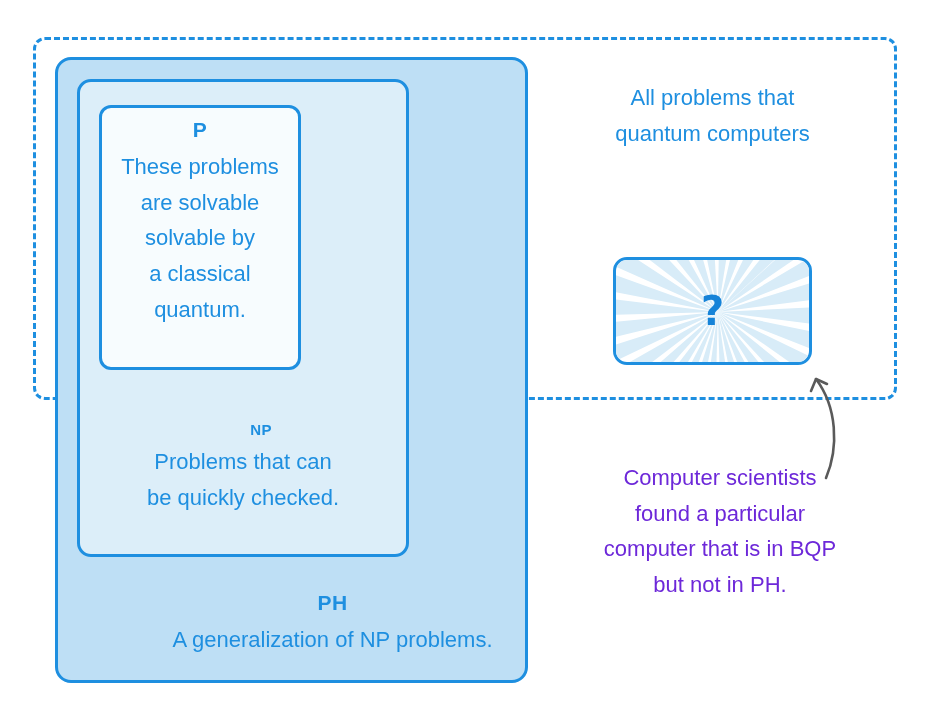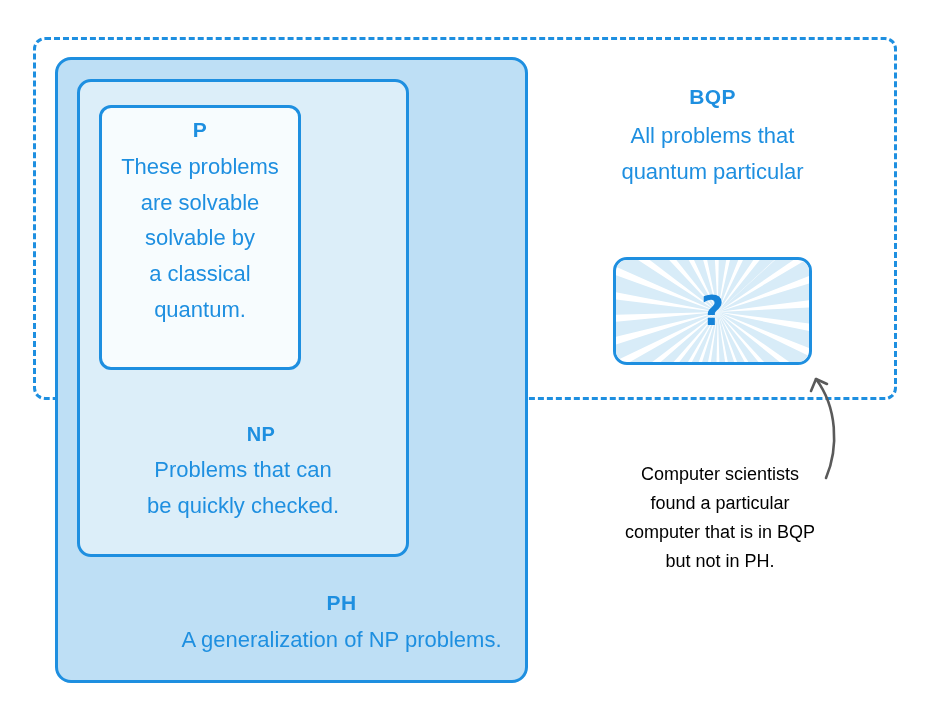--- a/index.html
+++ b/index.html
@@ -83,29 +83,28 @@
   }
   #p-heading { font-size: 21px; margin-bottom: 2px; }
 
   #np-content {
     position: absolute;
     left: 77px;
     top: 418px;
     width: 332px;
     font-size: 22px;
   }
-  #np-heading { font-size: 20px; margin-bottom: 2px; padding-left: 36px; }
+  #np-heading { font-size: 15px; margin-bottom: 2px; padding-left: 36px; }
 
   #ph-content {
     position: absolute;
     left: 55px;
     top: 586px;
     width: 555px;
     font-size: 22px;
-    padding-left: 9px;
   }
   #ph-heading { font-size: 21px; margin-bottom: 2px; }
 
   #bqp-content {
     position: absolute;
     left: 565px;
     top: 80px;
     width: 295px;
     font-size: 22px;
   }
@@ -156,23 +155,23 @@
     width: 70px;
     height: 115px;
   }
 
   
   #caption {
     position: absolute;
     left: 580px;
     top: 460px;
     width: 280px;
-    color: #000000;
+    color: #6d28d9;
     text-align: center;
-    font-size: 18px;
+    font-size: 22px;
     line-height: 1.62;
   }
 </style>
 </head>
 <body>
 
 <div id="stage">
 
   <div id="bqp-boundary"></div>
 
@@ -194,23 +193,22 @@
     <div>Problems that can</div>
     <div>be quickly checked.</div>
   </div>
 
   <div id="ph-content" class="blue-text">
     <div id="ph-heading" class="heading">PH</div>
     <div>A generalization of NP problems.</div>
   </div>
 
   <div id="bqp-content" class="blue-text">
-    <div id="bqp-heading" class="heading">BQP</div>
     <div>All problems that</div>
-    <div>quantum particular</div>
+    <div>quantum computers</div>
   </div>
 
   <div id="mystery-box">
     <svg id="sunburst" viewBox="0 0 199 108" preserveAspectRatio="none">
       <g fill="#d8ecf8">
         <polygon points="105,55 255,-85 268,-60"></polygon>
         <polygon points="105,55 268,-44 276,-14"></polygon>
         <polygon points="105,55 276,0 280,32"></polygon>
         <polygon points="105,55 280,46 280,78"></polygon>
         <polygon points="105,55 278,92 272,123"></polygon>

